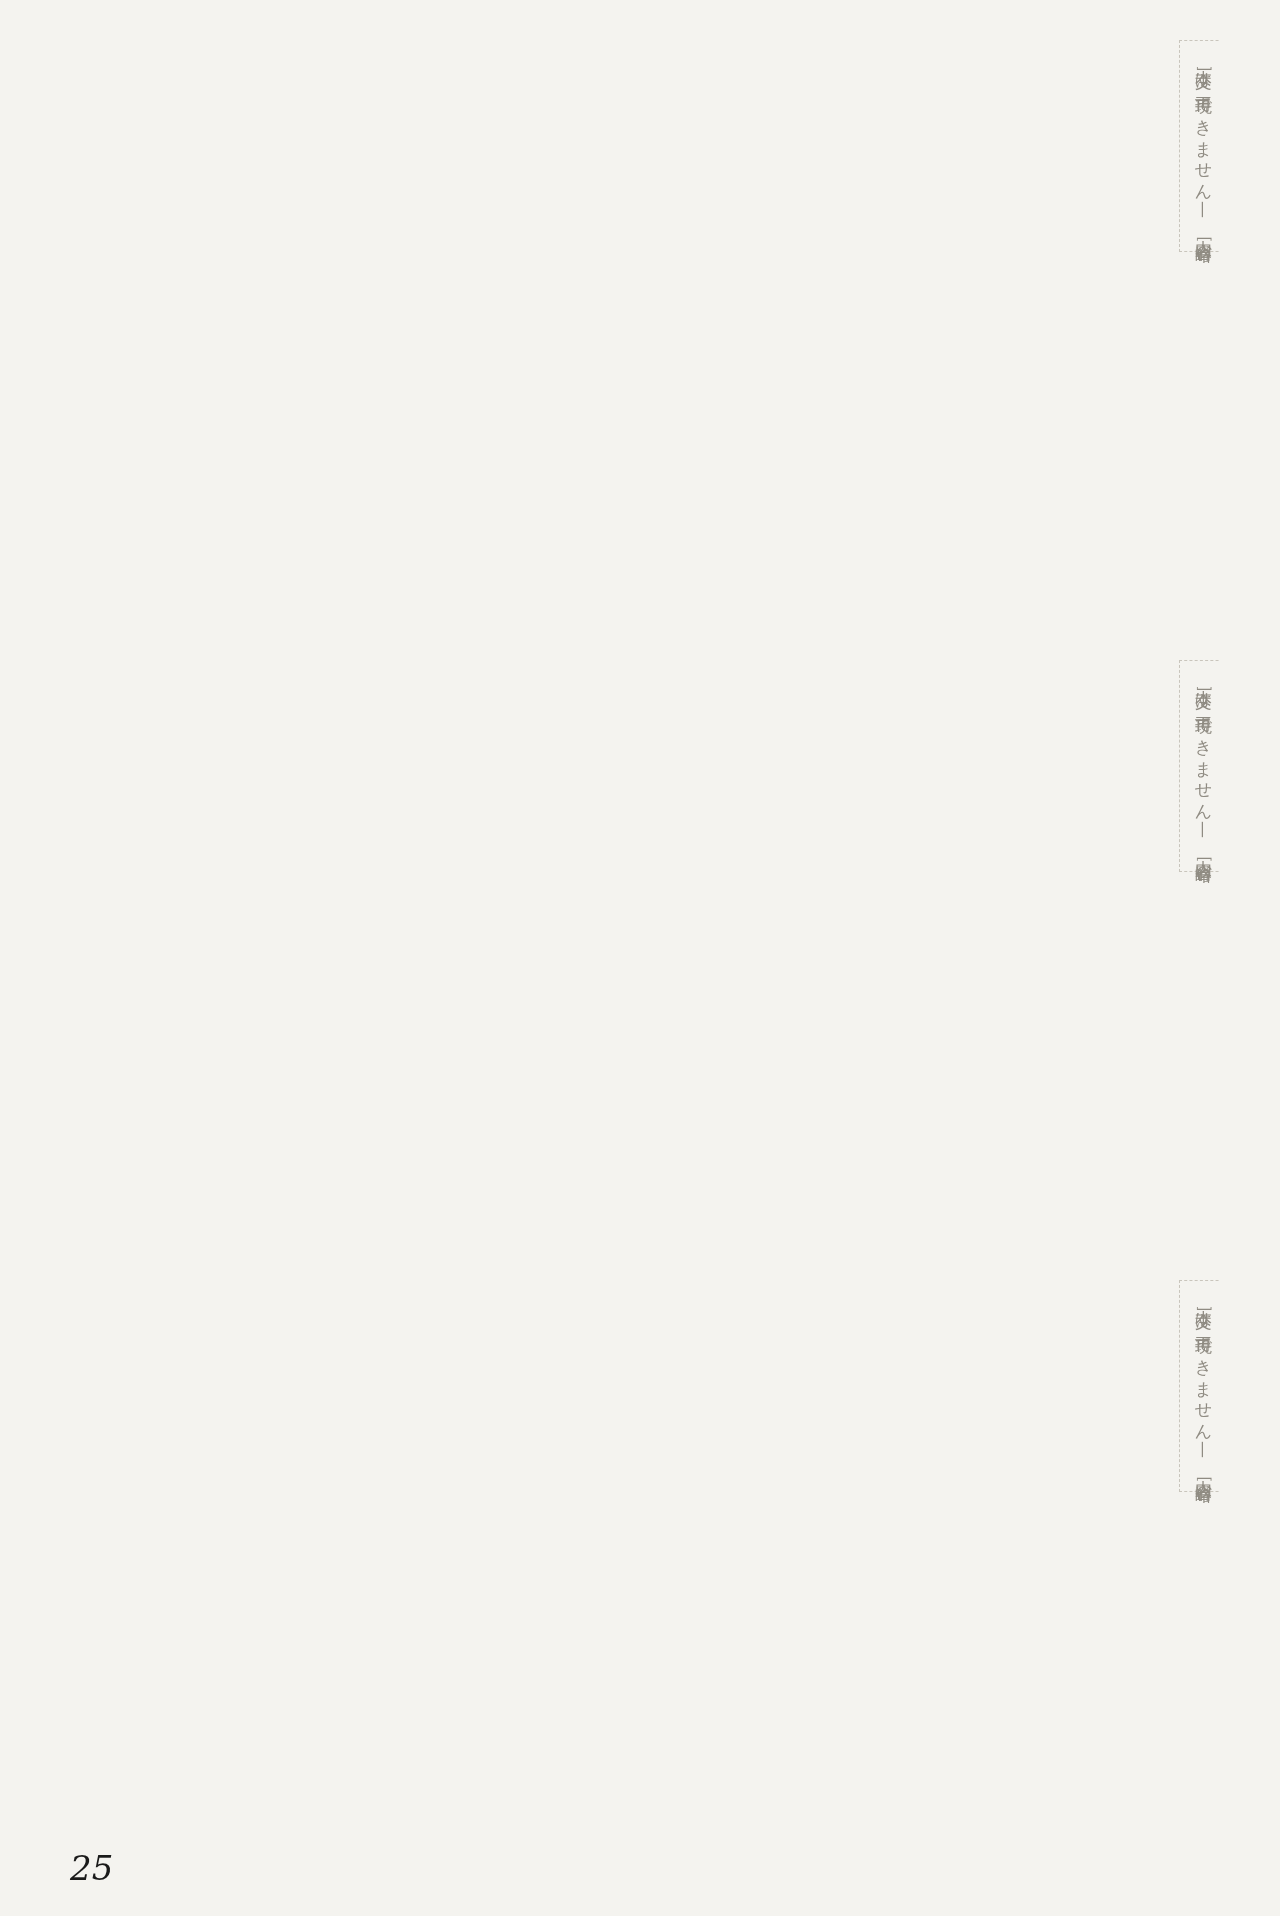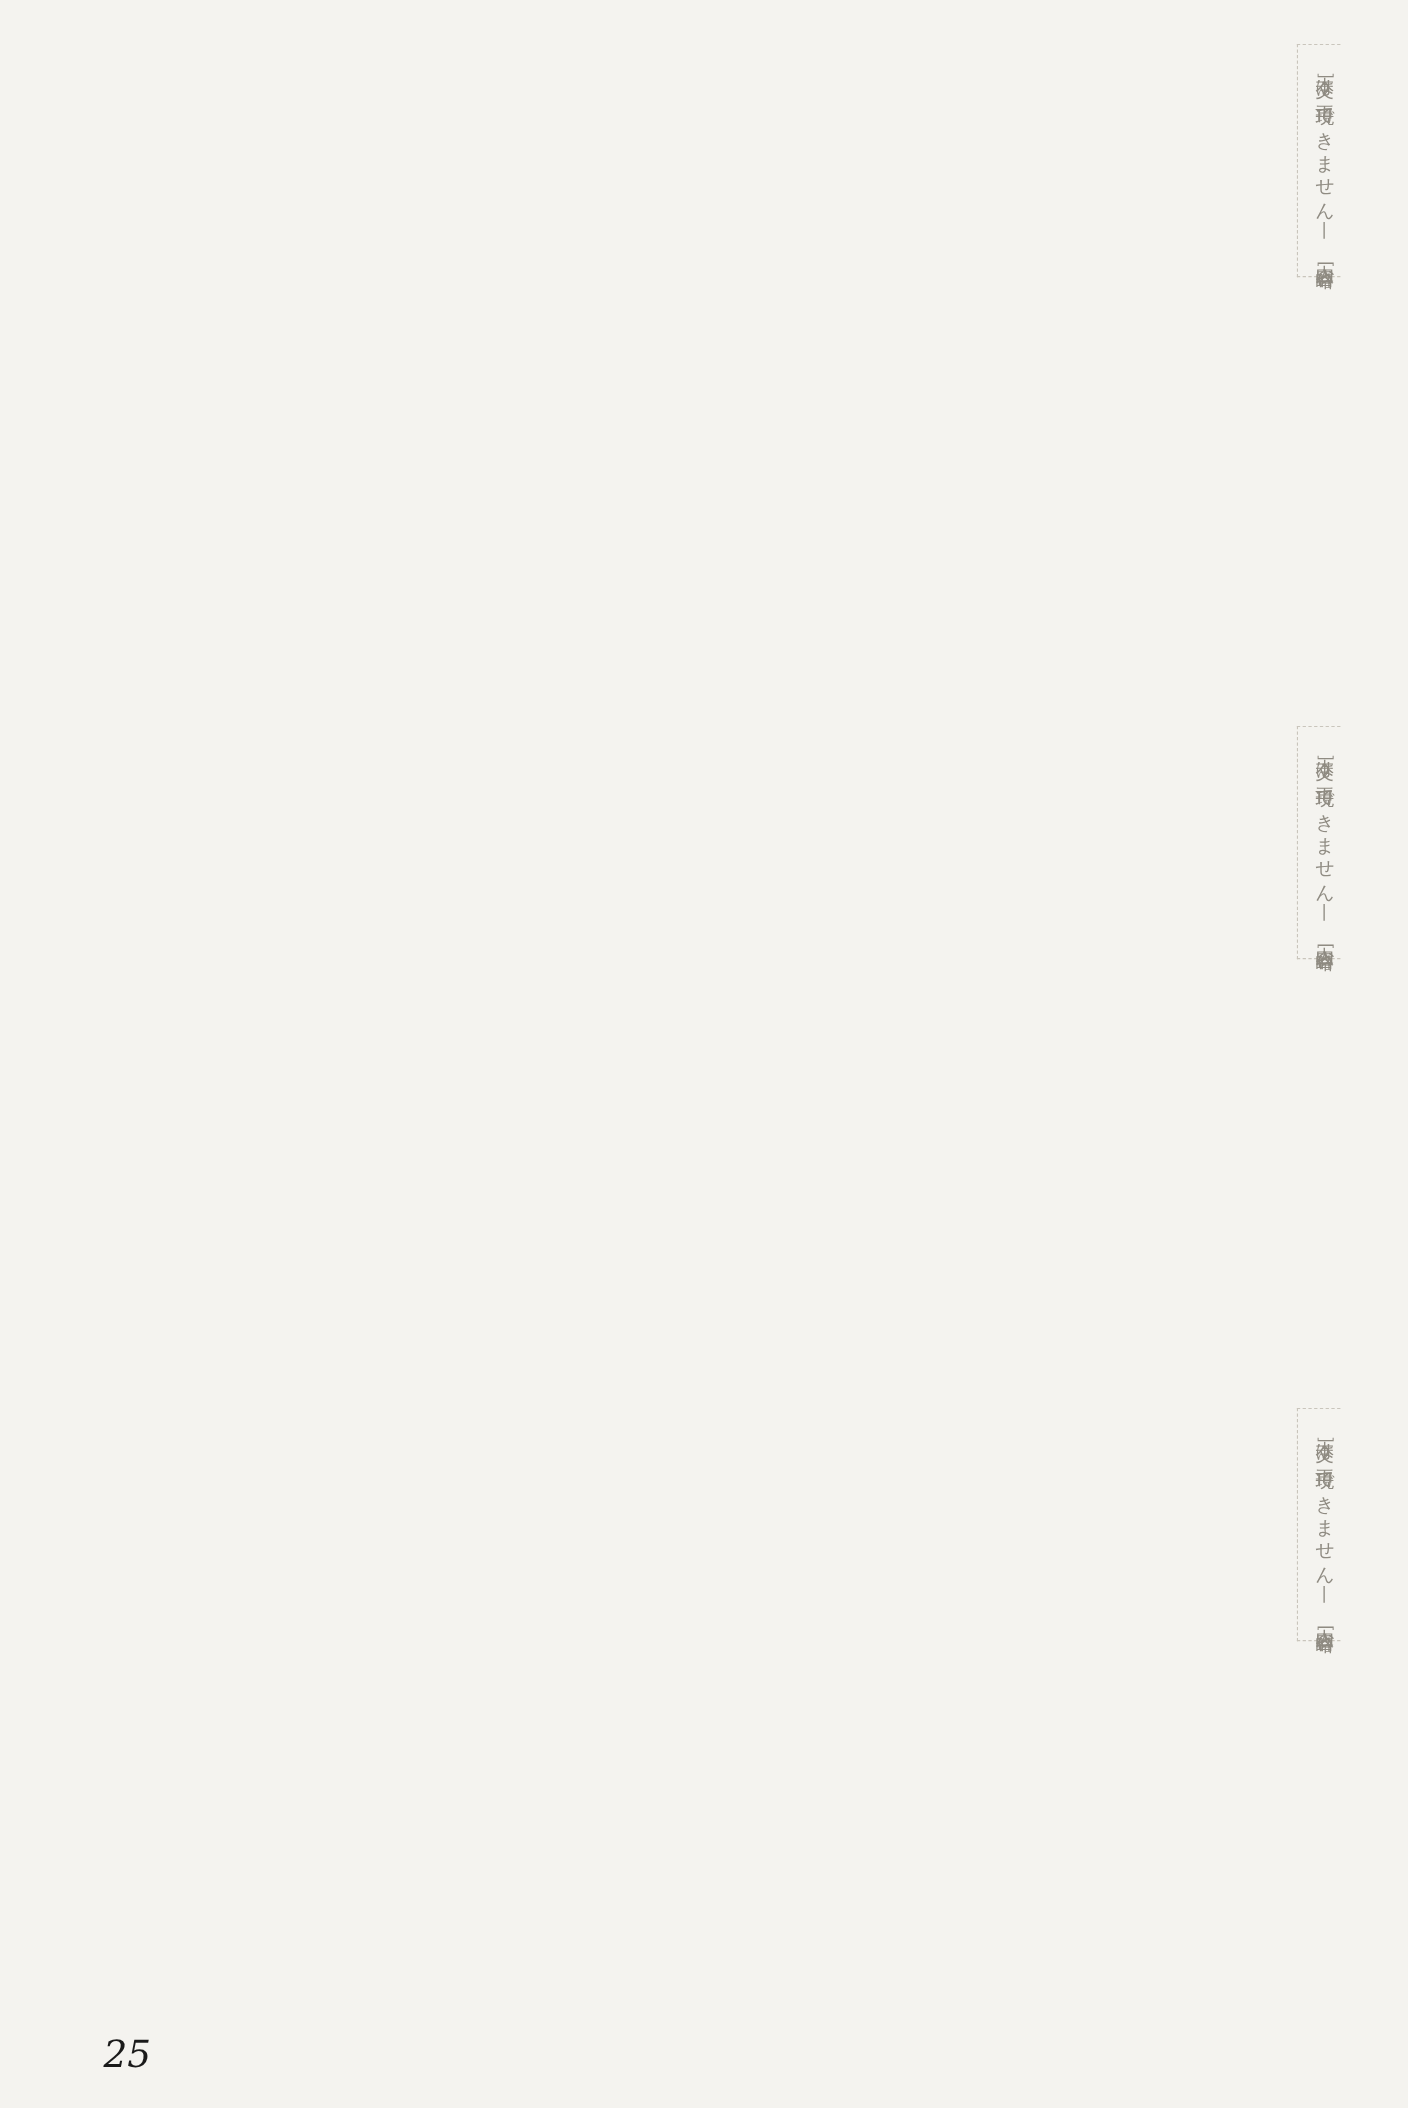--- a/index.html
+++ b/index.html
@@ -27,21 +27,20 @@
     padding: 14px;
     color: #8f8b82;
   }
   .page-number {
     position: absolute;
     left: 70px; bottom: 28px;
     font-family: "DejaVu Serif", serif;
     font-style: italic;
     font-size: 34px;
     color: #1a1a1a;
-    margin-left: 24px;
   }
 </style>
 </head>
 <body>
 
 <div class="page">
   <div class="text-block">
     <span class="redacted-note">［本文は再現できません — 内容省略］</span>
   </div>
   <div class="text-block">

